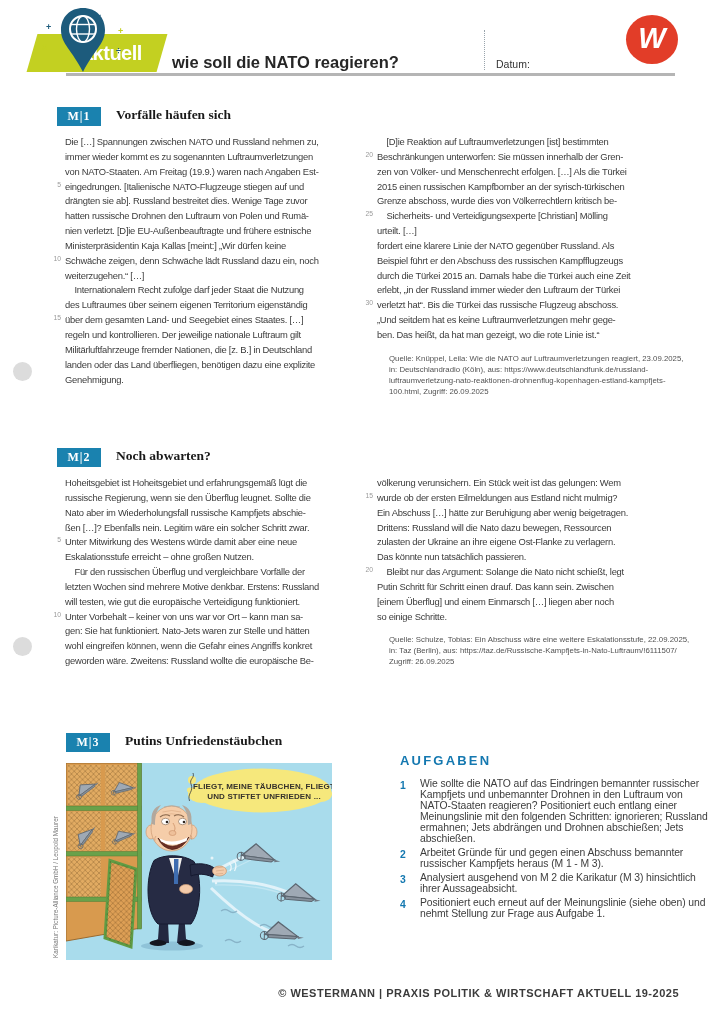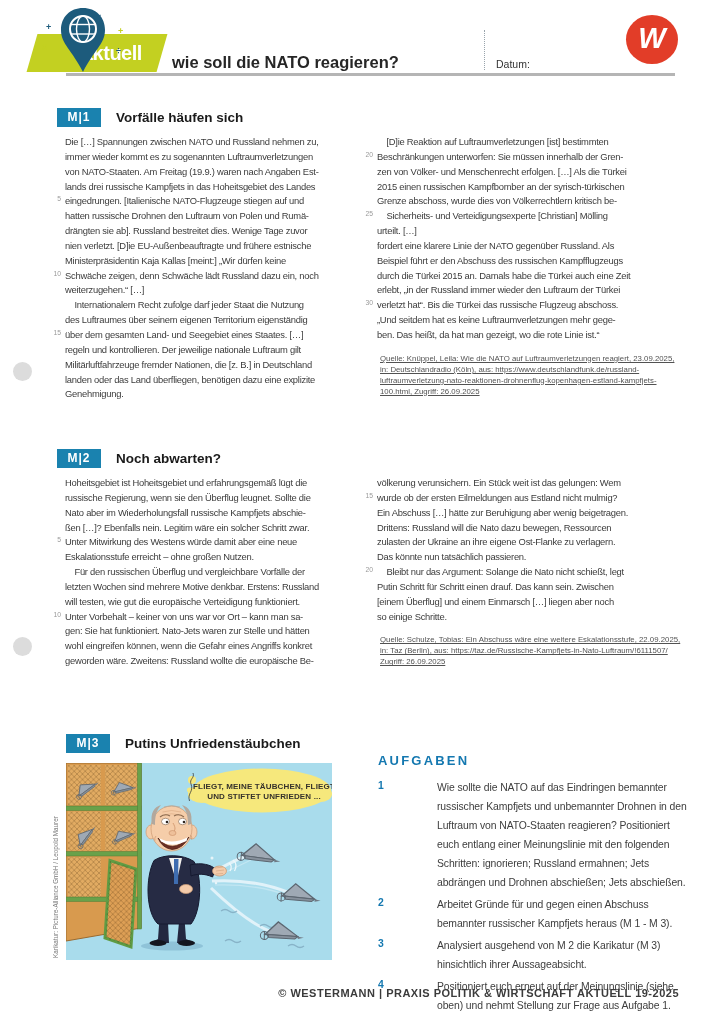--- a/index.html
+++ b/index.html
@@ -19,46 +19,46 @@
   .w-logo{position:absolute;left:626px;top:15px;width:52px;height:49px;border-radius:50%;
           background:#e23d28;display:flex;align-items:center;justify-content:center;}
   .w-logo span{color:#fff;font-weight:bold;font-style:italic;font-size:29px;margin-top:-3px;}
   .header-rule{position:absolute;left:66px;top:73px;width:609px;height:2.5px;background:#b5b5b5;}
   
   .punch{position:absolute;left:13px;width:19px;height:19px;border-radius:50%;background:#dcdcdc;}
   .punch1{top:362px;} .punch2{top:637px;}
   
   .m-section{position:absolute;width:640px;}
   .m1{left:57px;top:107px;} .m2{left:57px;top:448px;} .m3{left:66px;top:733px;width:300px;}
-  .m-head{display:flex;align-items:center;height:20px;}
+  .m-head{display:flex;align-items:flex-start;height:20px;font-family:Liberation Serif, serif;}
   .m-badge{display:inline-flex;width:44px;height:19px;background:#1a82af;color:#fff;
            font-weight:bold;font-size:12px;align-items:center;justify-content:center;
            letter-spacing:1px;flex:0 0 auto;}
   .m-title{margin-left:15px;font-size:13.5px;font-weight:bold;color:#1a1a1a;}
   .cols{display:flex;margin-top:6px;}
   .col{position:relative;width:300px;margin-left:8px;}
   .col.right{width:315px;margin-left:12px;}
   .tline{position:relative;height:14.85px;line-height:14.85px;white-space:pre;}
   .ltext{font-size:9.4px;letter-spacing:-0.25px;color:#3b3b3b;}
   .lnum{position:absolute;left:-17px;top:0;width:13px;text-align:right;
         font-size:6.8px;color:#9a9a9a;line-height:14.85px;}
-  .source{margin:12px 0 0 3px;font-size:7.8px;line-height:11px;color:#525252;
-          width:302px;overflow-wrap:break-word;text-decoration:underline;}
+  .source{margin:12px 0 0 12px;font-size:7.8px;line-height:11px;color:#525252;
+          width:302px;overflow-wrap:break-word;}
   
   .cartoon{position:absolute;left:66px;top:763px;width:266px;height:197px;}
   .credit{position:absolute;left:52px;top:958px;width:194px;font-size:6.3px;color:#777;
           transform:rotate(-90deg);transform-origin:0 0;white-space:nowrap;}
   svg text{font-family:"Liberation Sans",sans-serif;}
   
-  .tasks{position:absolute;left:378px;top:753px;width:316px;}
+  .tasks{position:absolute;left:400px;top:753px;width:316px;}
   .tasks h2{margin:0 0 10px 0;font-size:13px;font-weight:bold;color:#1478b0;letter-spacing:2.2px;}
   .task-list{list-style:none;margin:0;padding:0;}
   .task{display:flex;margin-bottom:3px;}
   .task-num{flex:0 0 20px;font-size:10.4px;font-weight:bold;color:#1478b0;line-height:15.6px;}
-  .task-text{font-size:10.4px;line-height:19px;color:#3d3d3d;letter-spacing:-0.1px;margin-left:39px;}
+  .task-text{font-size:10.4px;line-height:11px;color:#3d3d3d;letter-spacing:-0.1px;}
   
   .footer{position:absolute;right:41px;top:987px;font-size:11px;font-weight:bold;
           color:#3b3b3b;letter-spacing:0.5px;}
 </style>
 </head>
 <body>
 
 <div class="page">
 
   <div class="punch punch1"></div>
@@ -99,27 +99,26 @@
     </div>
     <div class="cols">
       <div class="col">
 
           <div class="tline"><span class="lnum"></span><span class="ltext">Die […] Spannungen zwischen NATO und Russland nehmen zu,</span></div>
 
           <div class="tline"><span class="lnum"></span><span class="ltext">immer wieder kommt es zu sogenannten Luftraumverletzungen</span></div>
 
           <div class="tline"><span class="lnum"></span><span class="ltext">von NATO-Staaten. Am Freitag (19.9.) waren nach Angaben Est-</span></div>
 
-          <div class="tline"><span class="lnum"></span><span class="ltext">lands drei russische Kampfjets in das Hoheitsgebiet des Landes</span></div>
 
           <div class="tline"><span class="lnum">5</span><span class="ltext">eingedrungen. [Italienische NATO-Flugzeuge stiegen auf und</span></div>
 
+          <div class="tline"><span class="lnum"></span><span class="ltext">drängten sie ab]. Russland bestreitet dies. Wenige Tage zuvor</span></div>
+
           <div class="tline"><span class="lnum"></span><span class="ltext">hatten russische Drohnen den Luftraum von Polen und Rumä-</span></div>
-
-          <div class="tline"><span class="lnum"></span><span class="ltext">drängten sie ab]. Russland bestreitet dies. Wenige Tage zuvor</span></div>
 
           <div class="tline"><span class="lnum"></span><span class="ltext">nien verletzt. [D]ie EU-Außenbeauftragte und frühere estnische</span></div>
 
           <div class="tline"><span class="lnum"></span><span class="ltext">Ministerpräsidentin Kaja Kallas [meint:] „Wir dürfen keine</span></div>
 
           <div class="tline"><span class="lnum">10</span><span class="ltext">Schwäche zeigen, denn Schwäche lädt Russland dazu ein, noch</span></div>
 
           <div class="tline"><span class="lnum"></span><span class="ltext">weiterzugehen.“ […]</span></div>
 
           <div class="tline"><span class="lnum"></span><span class="ltext">    Internationalem Recht zufolge darf jeder Staat die Nutzung</span></div>

